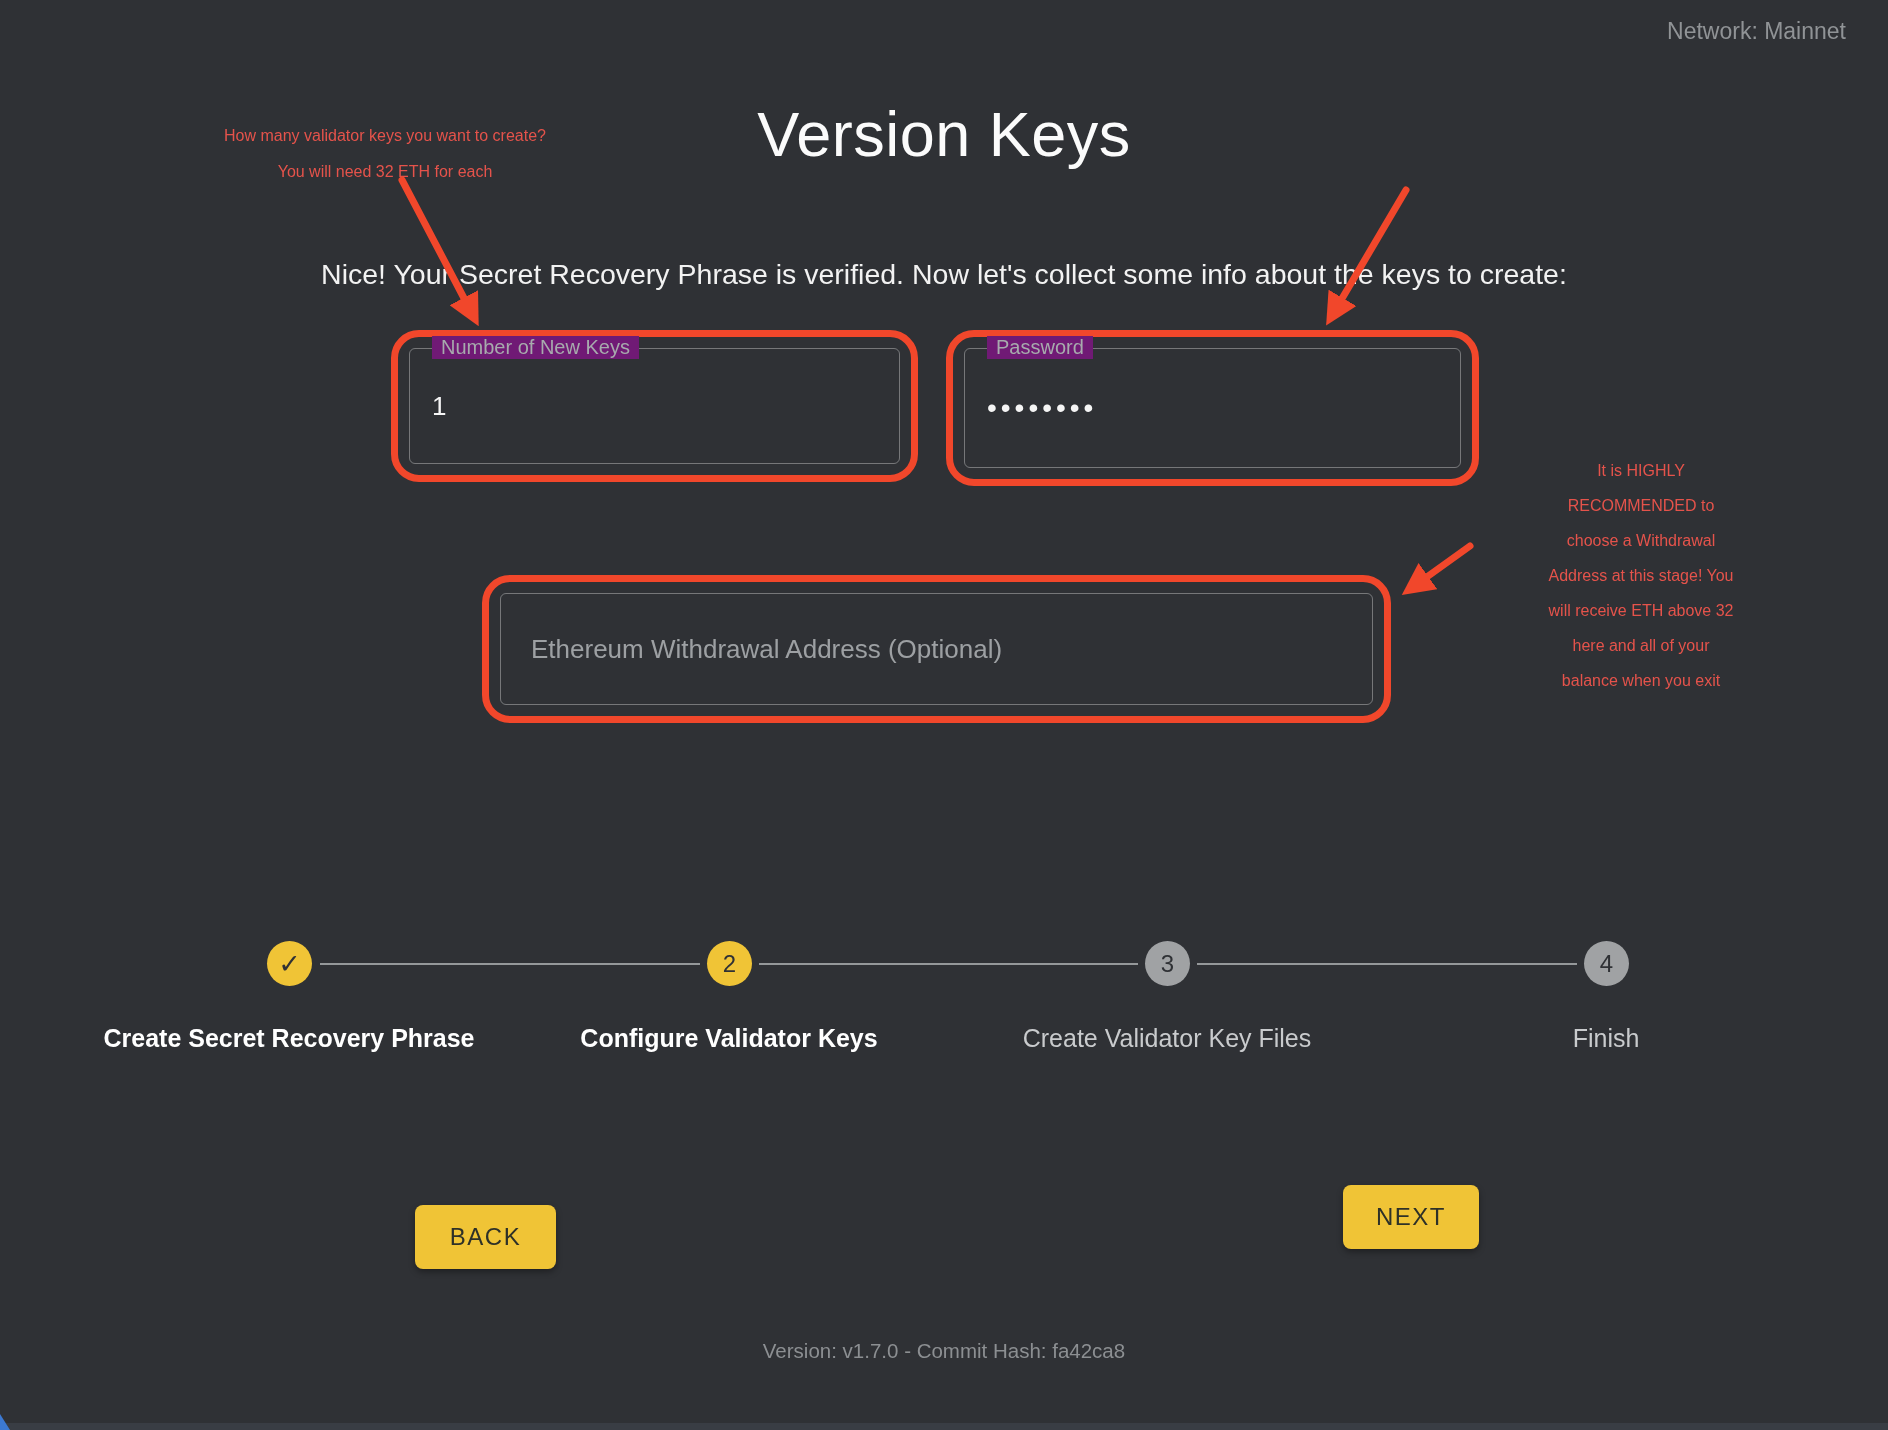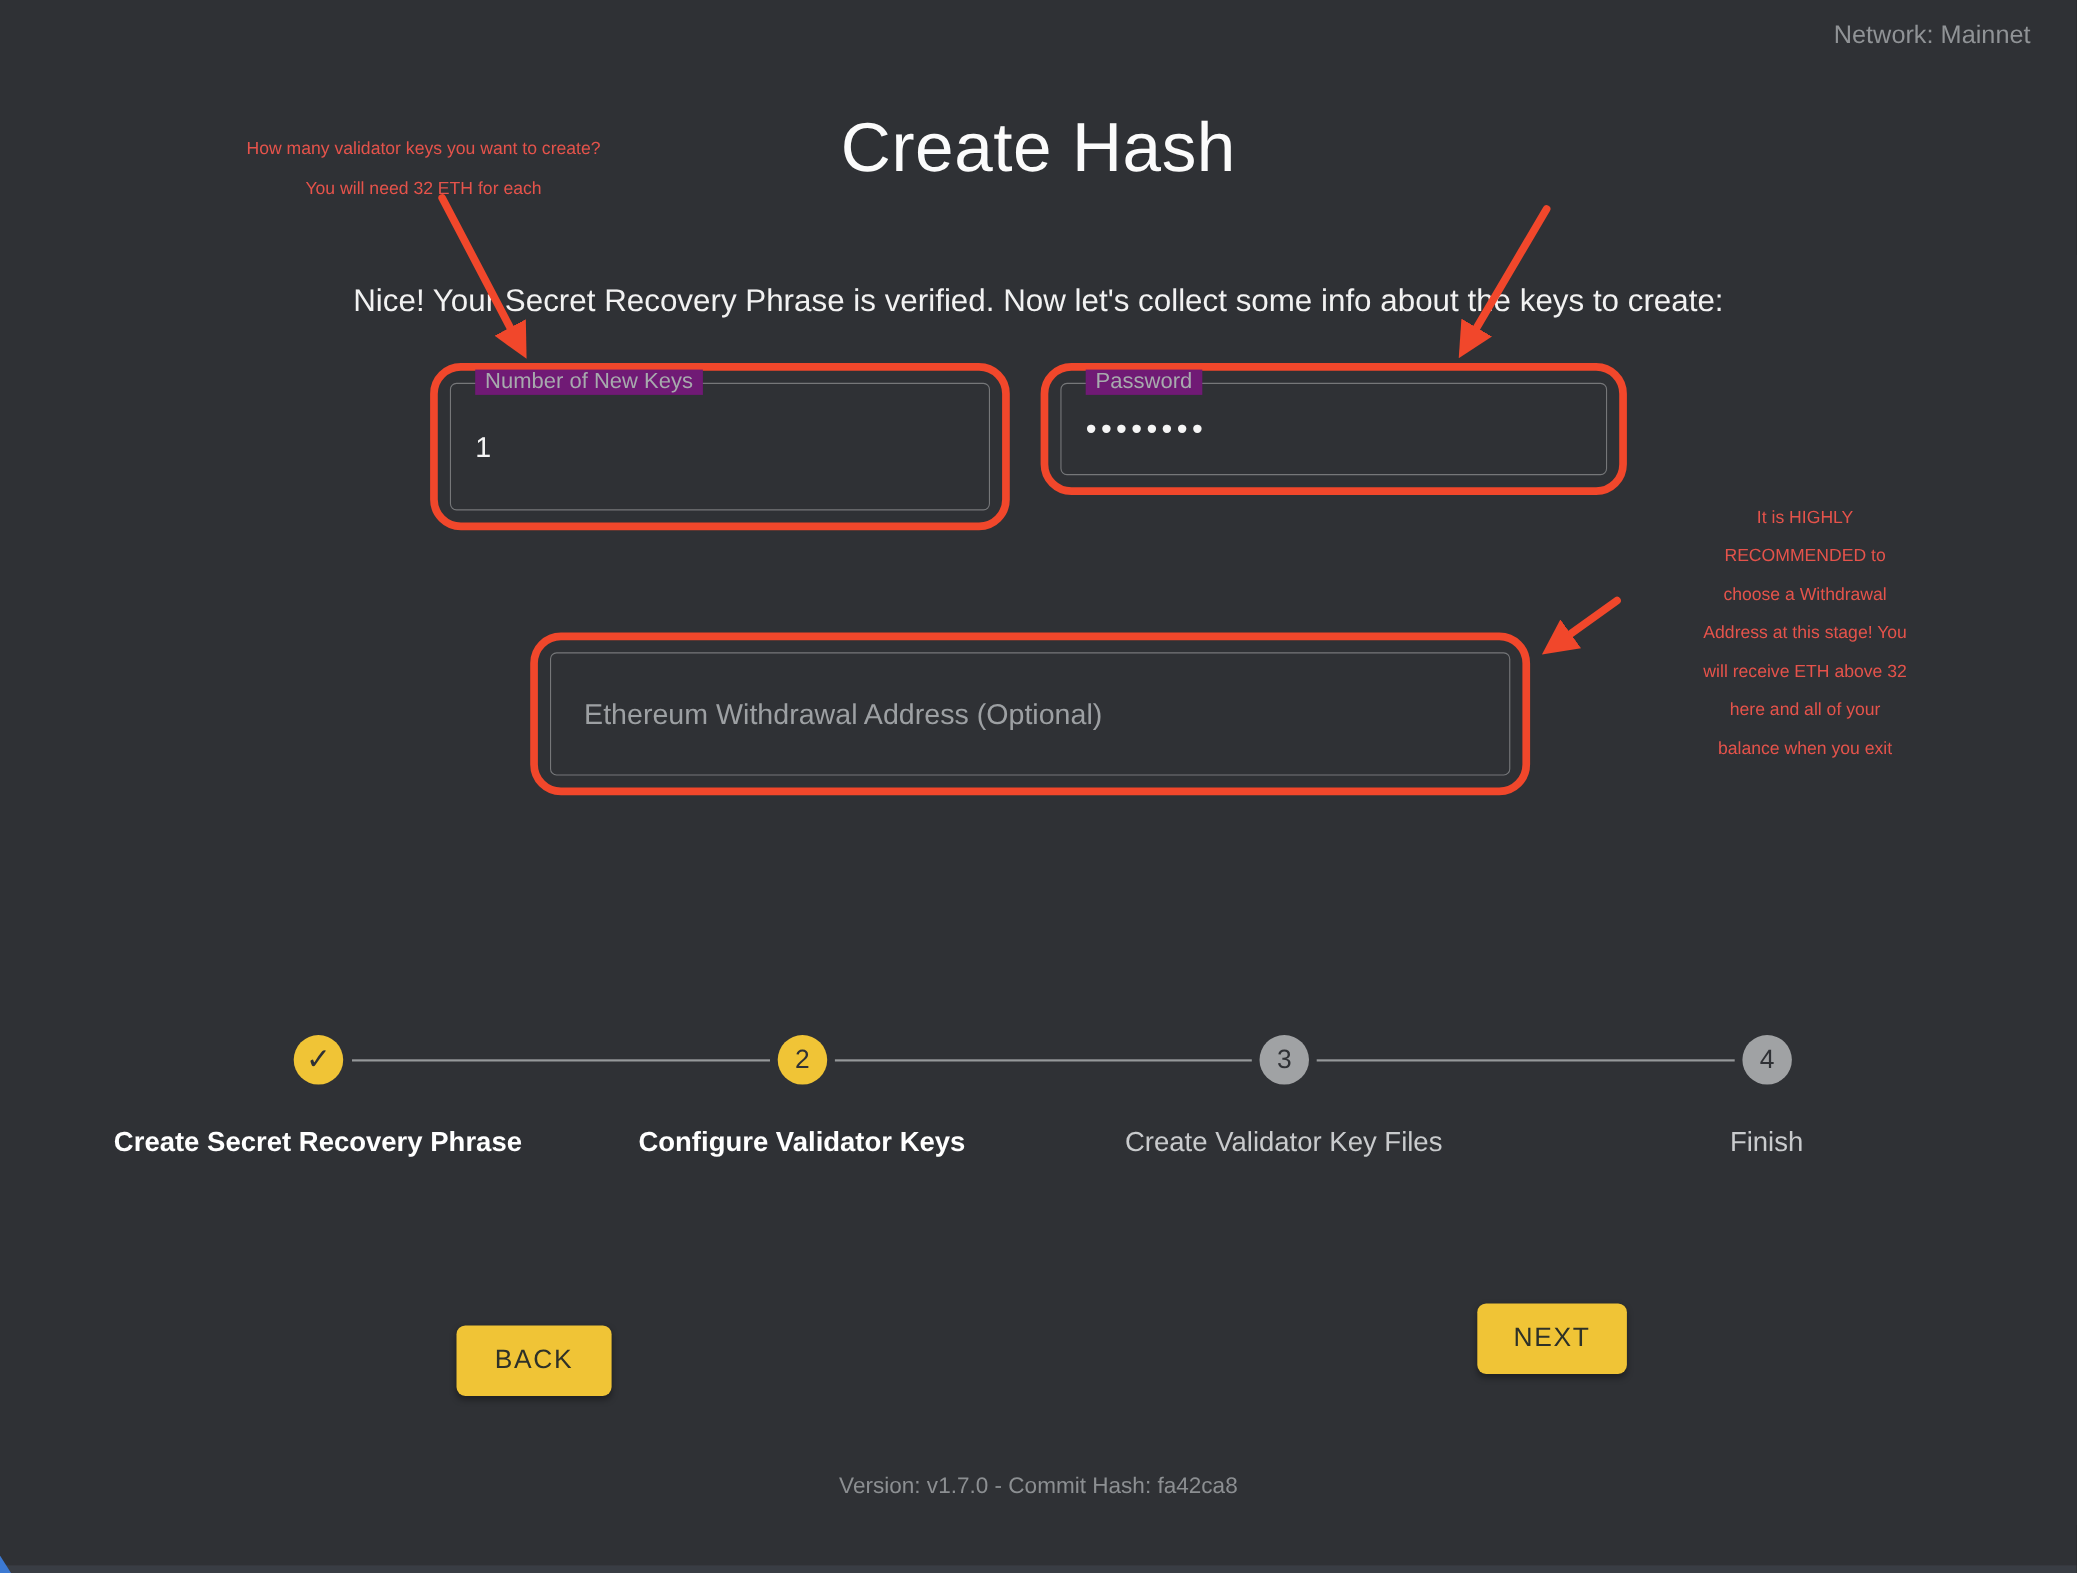--- a/index.html
+++ b/index.html
@@ -40,21 +40,21 @@
     top: 258px; left: 0; width: 100%;
     text-align: center;
     font-size: 28.5px; color: #f2f2f2;
   }
 
   .highlight-box {
     border: 7px solid #f1472b;
     border-radius: 28px;
   }
   #keys-box { left: 391px; top: 330px; width: 527px; height: 152px; }
-  #password-box { left: 946px; top: 330px; width: 533px; height: 120px; }
+  #password-box { left: 946px; top: 330px; width: 533px; height: 156px; }
   #withdrawal-box { left: 482px; top: 575px; width: 909px; height: 148px; }
 
   .field {
     position: absolute; left: 11px; right: 11px; top: 11px; bottom: 11px;
     border: 1.5px solid rgba(255,255,255,0.34);
     border-radius: 6px;
     display: flex; align-items: center;
     padding: 0 22px;
   }
   .field-label {
@@ -132,21 +132,21 @@
 
   #arrows { left: 0; top: 0; pointer-events: none; }
 </style>
 </head>
 <body>
 
 <div id="screen">
 
   <div id="network-label" class="abs">Network: Mainnet</div>
 
-  <div id="page-title" class="abs">Create Hash</div>
+  <div id="page-title" class="abs">Version Keys</div>
 
   <div id="annotation-keys" class="abs annotation">How many validator keys you want to create?
 You will need 32 ETH for each</div>
 
 
   <div id="subtitle" class="abs">Nice! Your Secret Recovery Phrase is verified. Now let's collect some info about the keys to create:</div>
 
   <div id="keys-box" class="abs highlight-box">
     <div class="field">
       <span class="field-label">Number of New Keys</span>

